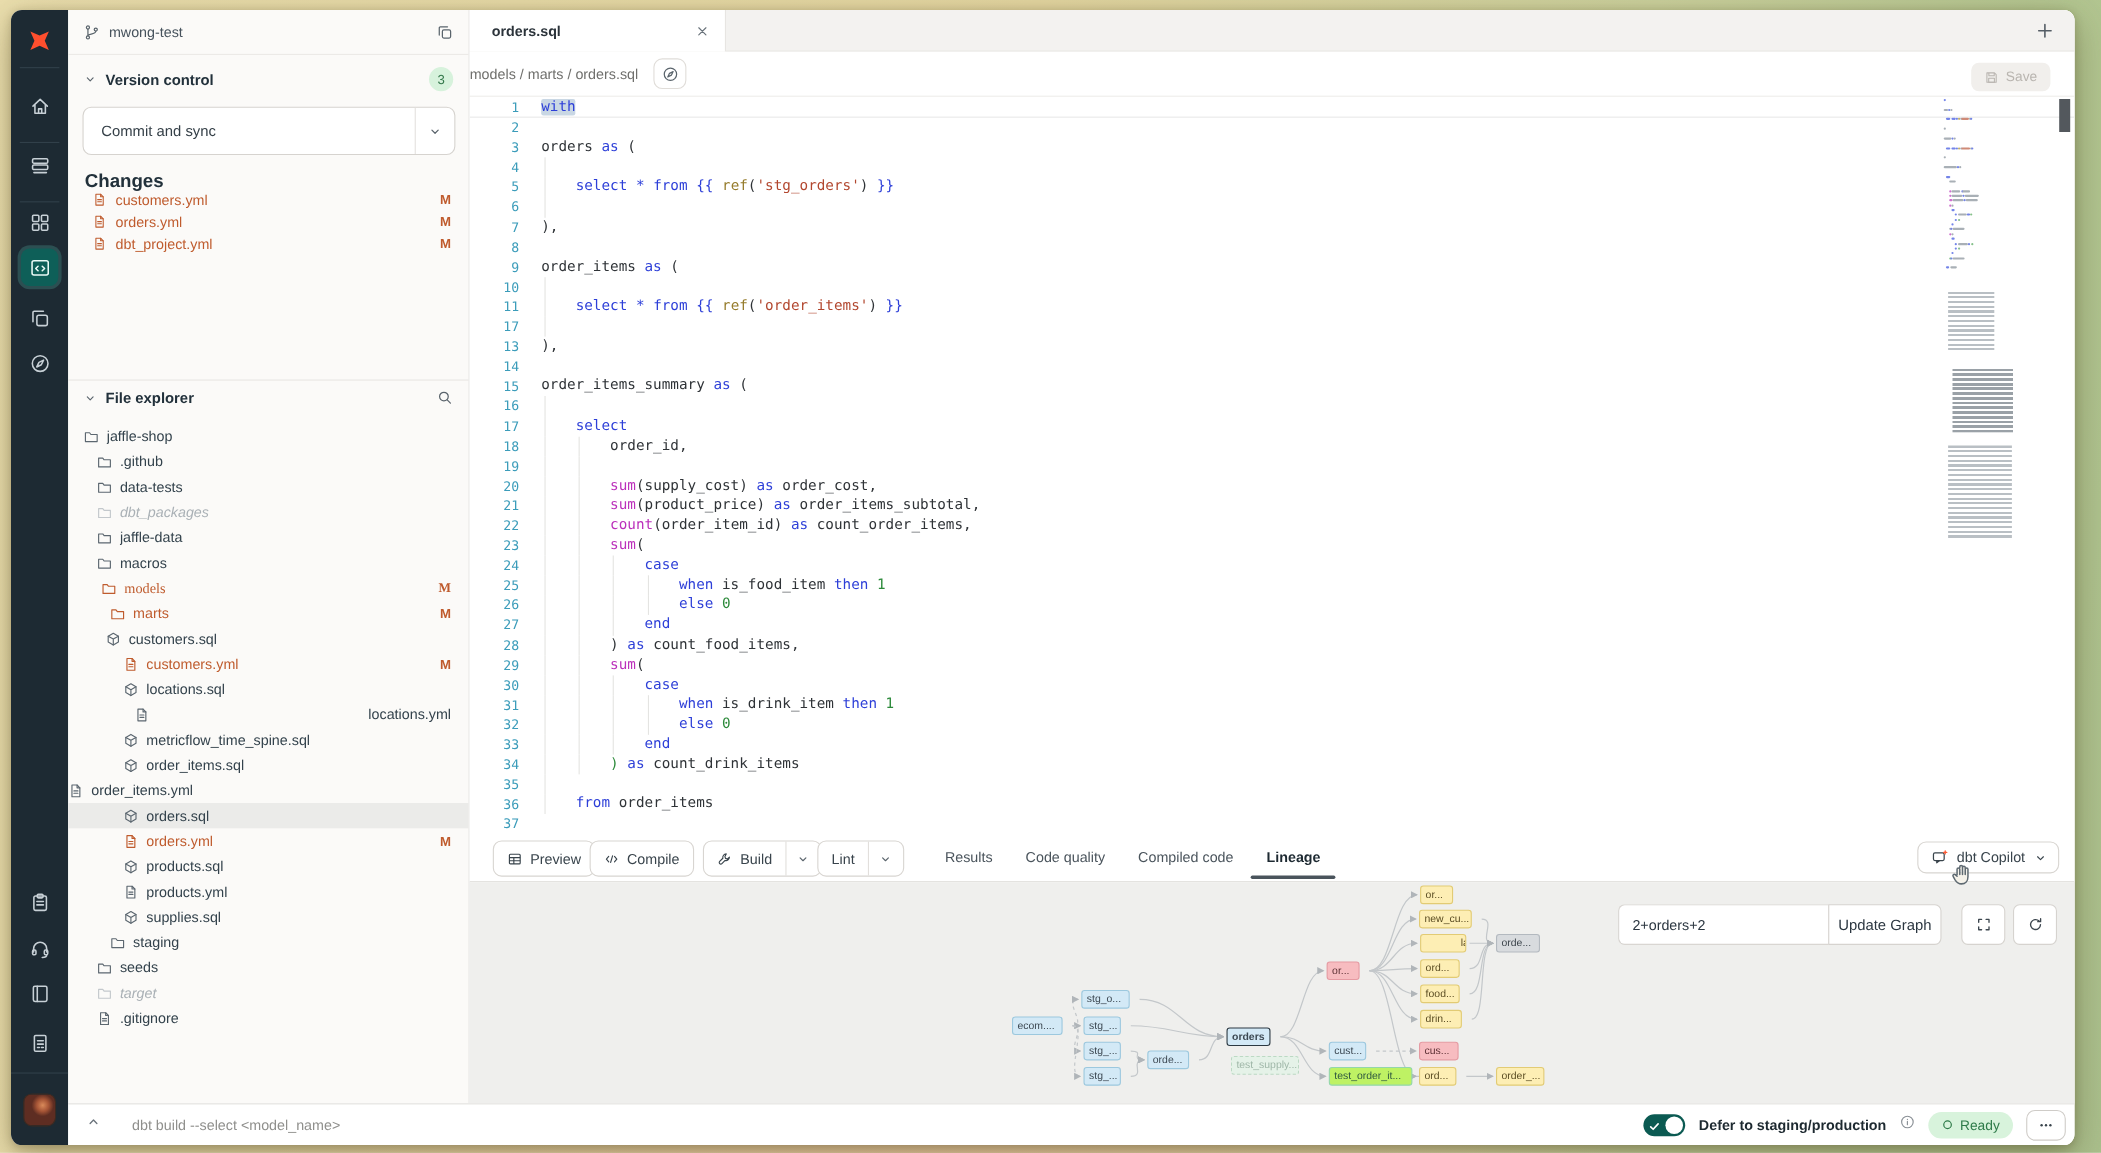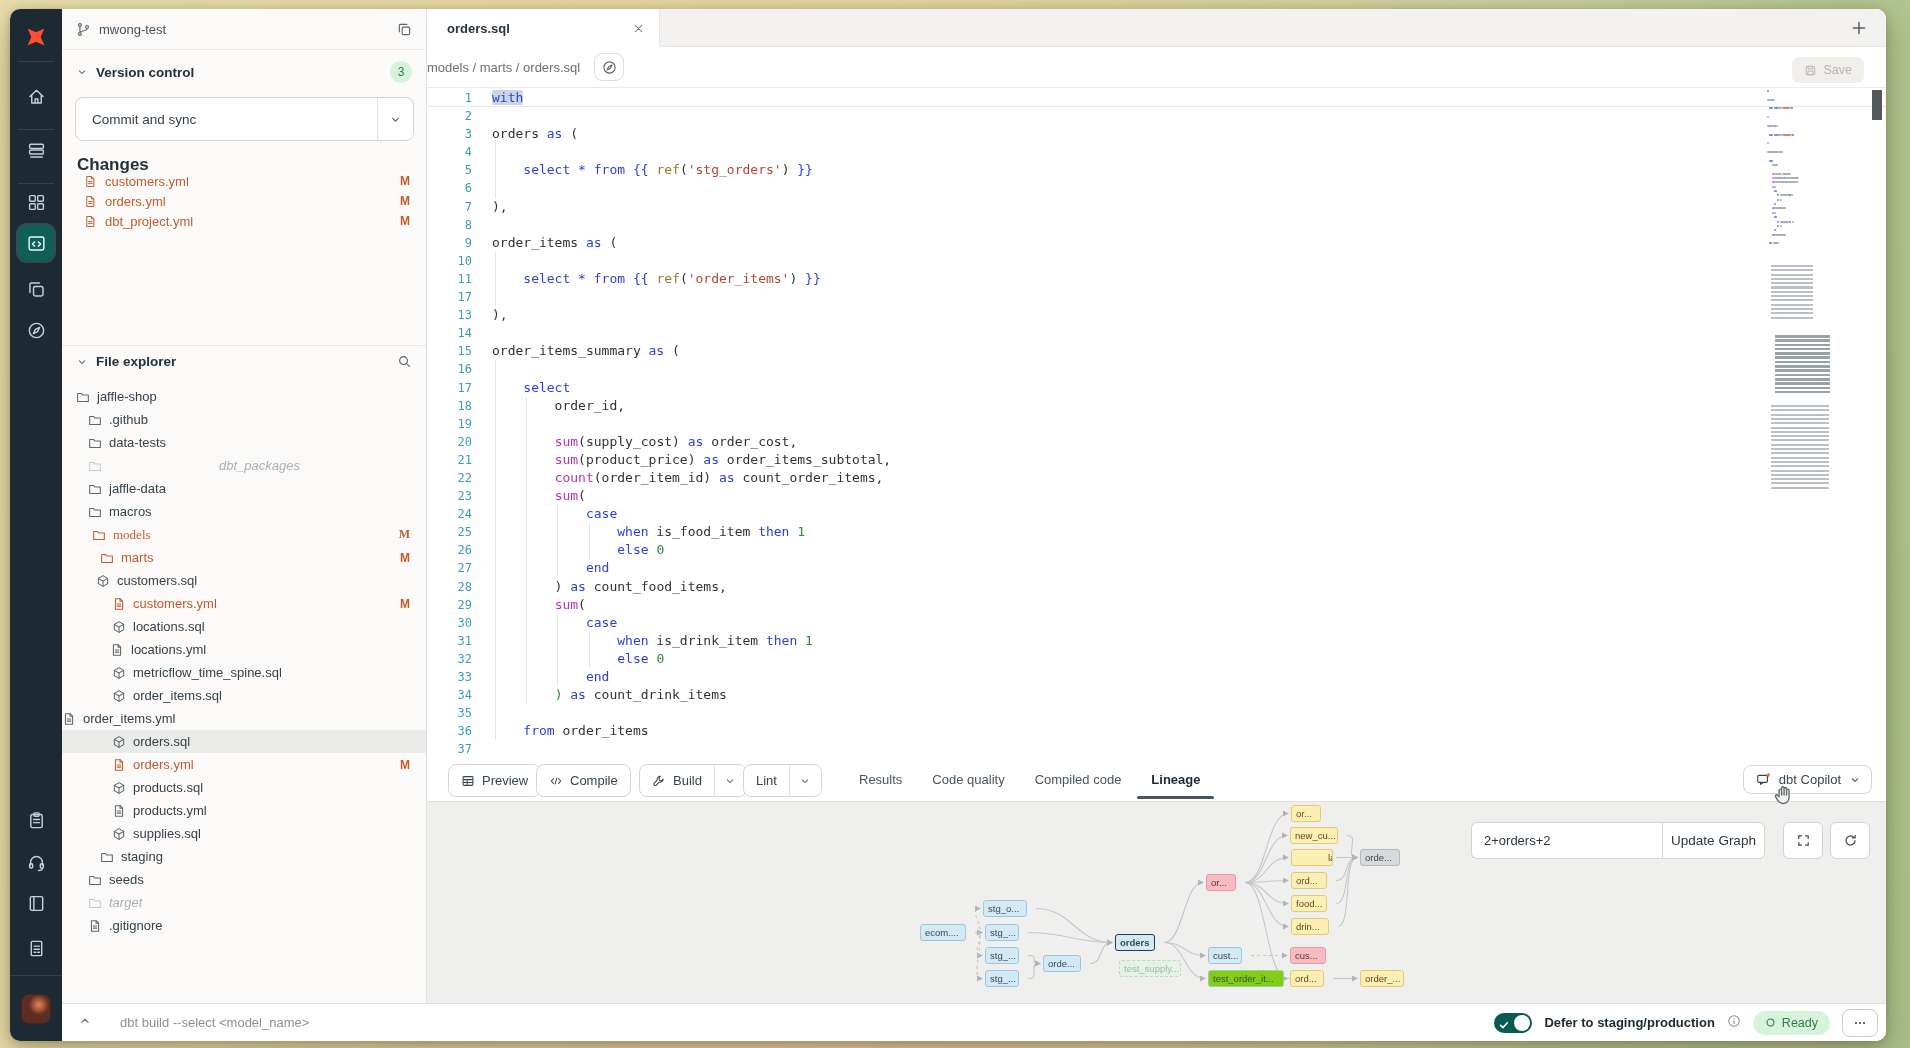--- a/index.html
+++ b/index.html
@@ -149,21 +149,21 @@
     border:1px solid #d6d3cf; border-radius:6px; display:flex; align-items:center;
     justify-content:center; color:#3c464e; cursor:pointer; }
   .lin-sq svg { width:15px; height:15px; }
   .graph { position:absolute; left:0; top:0; width:100%; height:100%; }
   .gnode { position:absolute; height:17px; line-height:15px; border-radius:3px; border:1px solid;
     font-size:9.5px; padding:0 4px; white-space:nowrap; overflow:hidden; color:#3c4852;
     background:#fff; cursor:pointer; }
   .gnode.blue { background:#d3e9f6; border-color:#9cc8de; }
   .gnode.yellow { background:#fdeeb4; border-color:#e2cb74; color:#5a4c22; }
   .gnode.pink { background:#f7bcc0; border-color:#e59aa2; color:#5c3034; }
-  .gnode.green { background:#84cc16; border-color:#93d6ab; color:#2f5940; }
+  .gnode.green { background:#bef264; border-color:#93d6ab; color:#2f5940; }
   .gnode.gray { background:#d8dbde; border-color:#b3b9bf; color:#3c444b; }
   .gnode.ghost { background:rgba(222,243,229,.65); border:1px dashed #bcd9c4; color:#9fb7a8; }
   .gnode.selected { background:#d3e9f6; border:1.6px solid #2c3942; font-weight:bold; }
   .hand-cursor { position:absolute; left:1345px; top:-18px; width:22px; height:22px;
     color:#5f6a72; }
   .hand-cursor svg { width:22px; height:22px; }
 
   
   .statusbar { position:absolute; left:52px; top:994px; width:1824px; height:38px; background:#fff;
     border-top:1px solid #e2e0dd; display:flex; align-items:center; }
@@ -444,21 +444,21 @@
         <div class="tree-row" style="padding-left: 26px;">
           <span class="ic">
             <svg viewBox="0 0 16 16" width="14" height="14">
               <g fill="none" stroke="currentColor" stroke-width="1.2" stroke-linecap="round" stroke-linejoin="round">
                 <path d="M1.9 13.1V3.9h4.3l1.4 1.8h6.5v7.4z"></path>
               </g>
             </svg>
           </span>
           <span class="nm">data-tests</span>
         </div>
-        <div class="tree-row muted" style="padding-left: 26px; text-align: center;">
+        <div class="tree-row muted" style="padding-left: 26px;">
           <span class="ic">
             <svg viewBox="0 0 16 16" width="14" height="14">
               <g fill="none" stroke="currentColor" stroke-width="1.2" stroke-linecap="round" stroke-linejoin="round">
                 <path d="M1.9 13.1V3.9h4.3l1.4 1.8h6.5v7.4z"></path>
               </g>
             </svg>
           </span>
           <span class="nm">dbt_packages</span>
         </div>
         <div class="tree-row" style="padding-left: 26px;">
@@ -530,21 +530,21 @@
           <span class="ic">
             <svg viewBox="0 0 16 16" width="14" height="14">
               <g fill="none" stroke="currentColor" stroke-width="1.2" stroke-linecap="round" stroke-linejoin="round">
                 <path d="M8 1.9 13.3 5v6L8 14.1 2.7 11V5z"></path>
                 <path d="M8 8 13.3 5M8 8 2.7 5M8 8v6.1"></path>
               </g>
             </svg>
           </span>
           <span class="nm">locations.sql</span>
         </div>
-        <div class="tree-row" style="padding-left: 48px;">
+        <div class="tree-row" style="padding-left: 60px; text-align: right;">
           <span class="ic">
             <svg viewBox="0 0 16 16" width="14" height="14">
               <g fill="none" stroke="currentColor" stroke-width="1.2" stroke-linecap="round" stroke-linejoin="round">
                 <path d="M3.9 1.9h5.3l2.9 2.9v9.3H3.9z"></path>
                 <path d="M9.2 1.9v2.9h2.9M5.9 8h4.2M5.9 10.4h4.2"></path>
               </g>
             </svg>
           </span>
           <span class="nm">locations.yml</span>
         </div>

